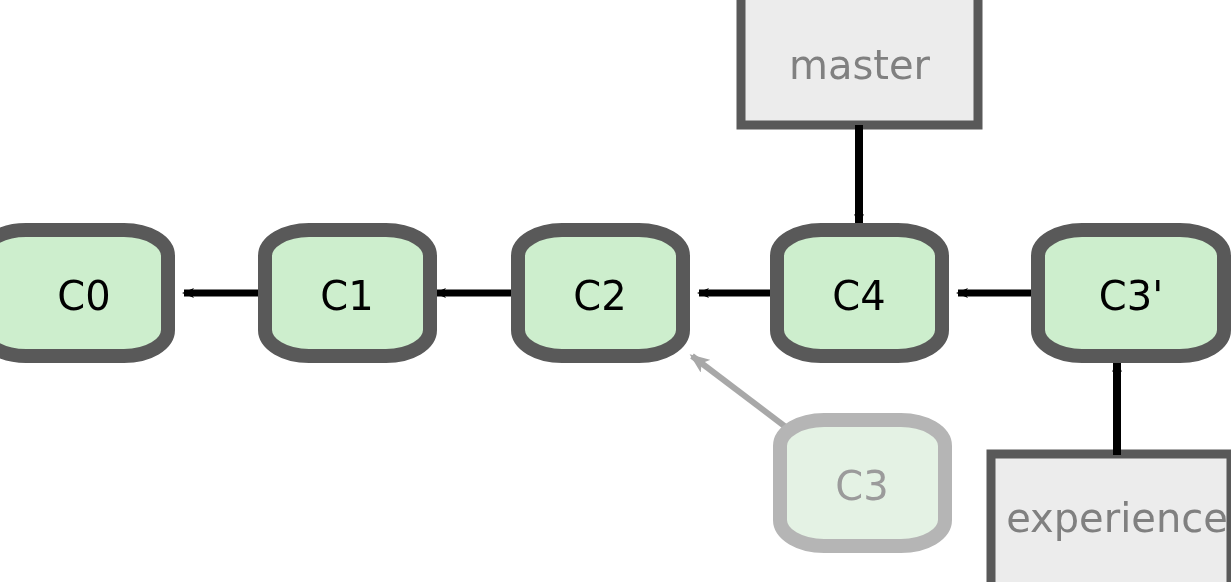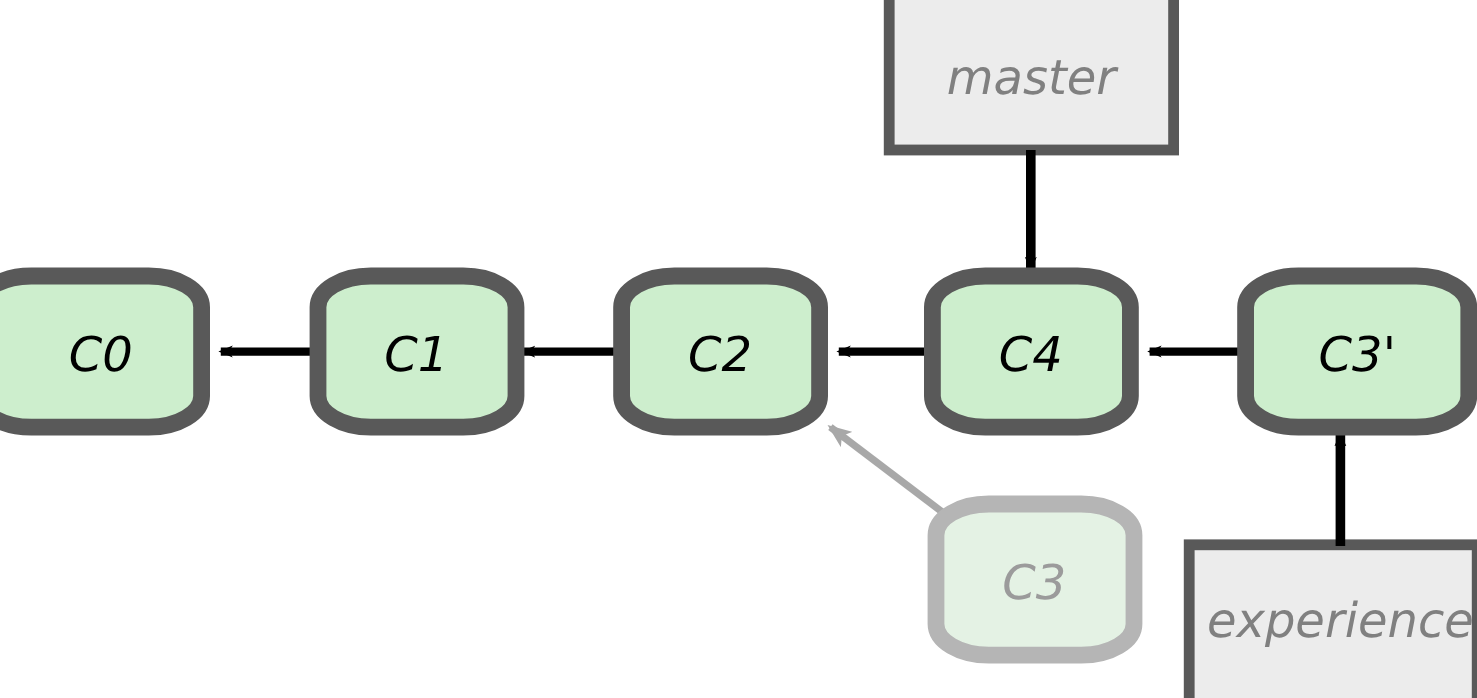--- a/index.html
+++ b/index.html
@@ -11,21 +11,20 @@
     width: 1231px;
     height: 582px;
     overflow: hidden;
     font-family: "DejaVu Sans", sans-serif;
   }
   #diagram-root {
     position: relative;
     width: 1231px;
     height: 420px;
     background: #ffffff;
-    font-style: italic;
   }
   svg#git-graph {
     display: block;
     width: 1231px;
     height: 582px;
   }
   .commit-label {
     font-family: "DejaVu Sans", sans-serif;
     font-size: 40px;
     text-anchor: middle;

